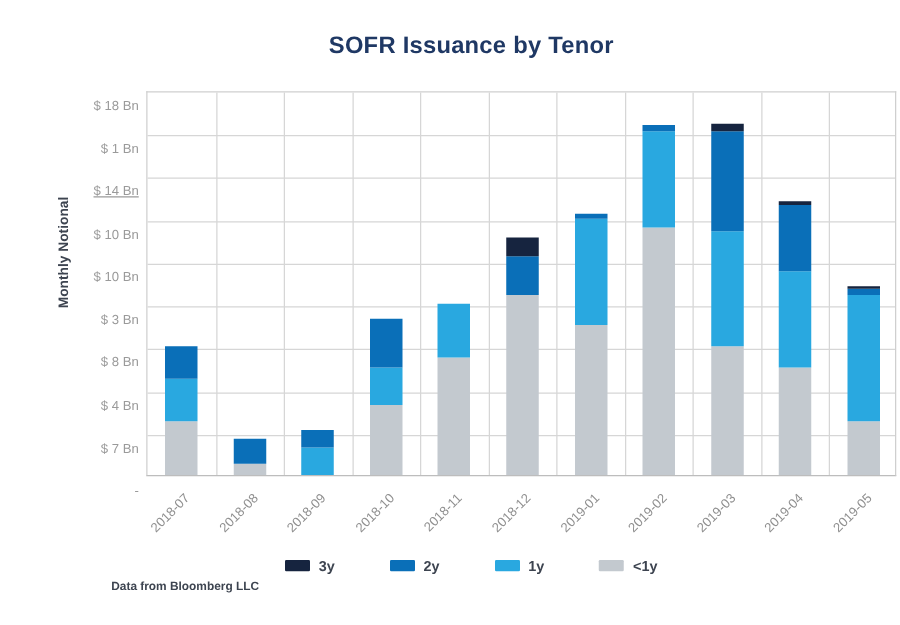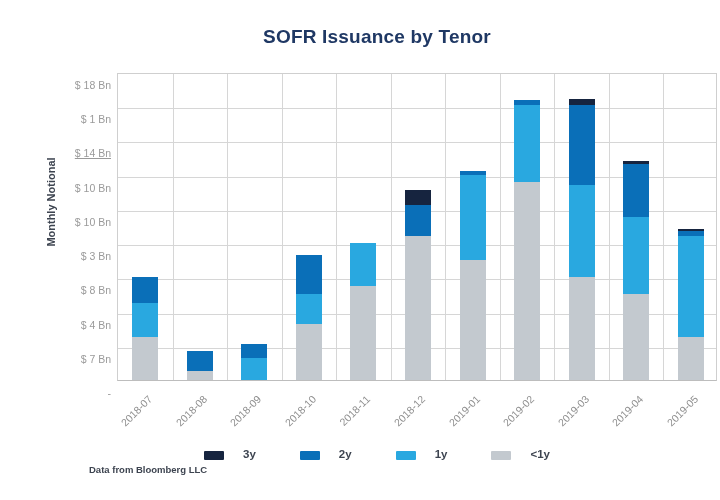--- a/index.html
+++ b/index.html
@@ -87,21 +87,21 @@
 
   
   .legend{
     position:absolute;
     left:0;top:448px;width:720px;
     display:flex;
     justify-content:center;
     align-items:center;
     gap:44px;
   }
-  .legend-item{display:flex;align-items:flex-end;gap:19px;}
+  .legend-item{display:flex;align-items:flex-start;gap:7px;}
   .legend-swatch{width:20px;height:9px;display:block;border-radius:1px;}
   .legend-label{font-size:11.5px;color:#3d4450;font-weight:bold;}
 
   
   .footer-note{
     position:absolute;left:28px;top:464px;
     font-size:9.5px;font-weight:bold;color:#3d4450;padding-left:44px;
   }
 </style>
 </head>

